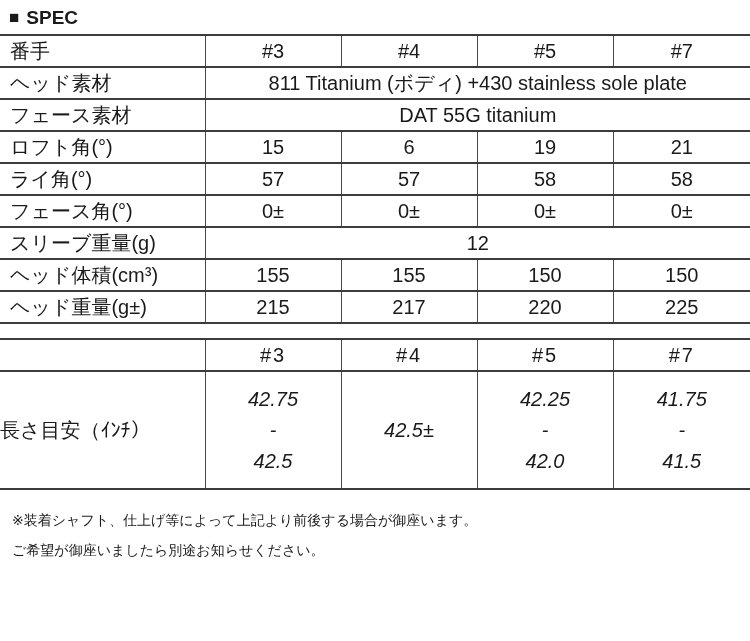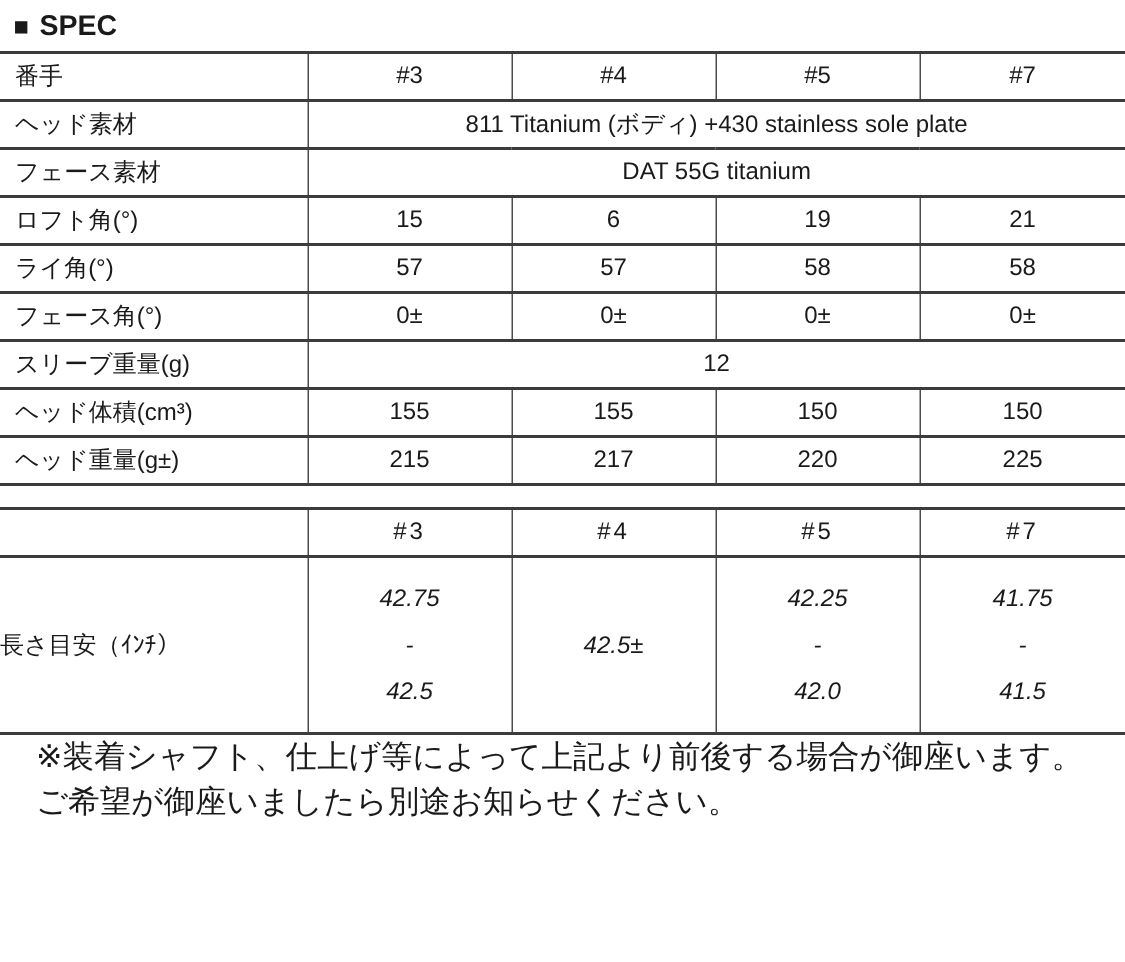--- a/index.html
+++ b/index.html
@@ -33,21 +33,21 @@
     border-collapse: collapse;
     table-layout: fixed;
     width: 750px;
   }
   col.c-label { width: 205px; }
   col.c-data  { width: 136px; }
   col.c-data-last { width: 137px; }
   td {
     border-top: 2px solid #3c3c3c;
     border-bottom: 2px solid #3c3c3c;
-    font-size: 16px;
+    font-size: 20px;
     height: 30px;
     padding: 0;
     overflow: hidden;
     white-space: nowrap;
   }
   .spec-table { margin-top: 4px; }
   td.lbl {
     text-align: left;
     padding-left: 10px;
   }
@@ -69,22 +69,23 @@
   }
   .len-table td.len-cell {
     height: 116px;
     text-align: center;
     vertical-align: middle;
     border-left: 1px solid #4c4c4c;
     line-height: 31px;
   }
   .len-cell span { display: block; font-style: italic; }
   .footnote {
-    padding-left: 24px;
-    font-size: 21px;
+    margin-top: 15px;
+    padding-left: 12px;
+    font-size: 14px;
     line-height: 30px;
   }
 </style>
 </head>
 <body>
 
 <div class="page">
 
   <div class="spec-title">
     <span class="sq">■</span>

